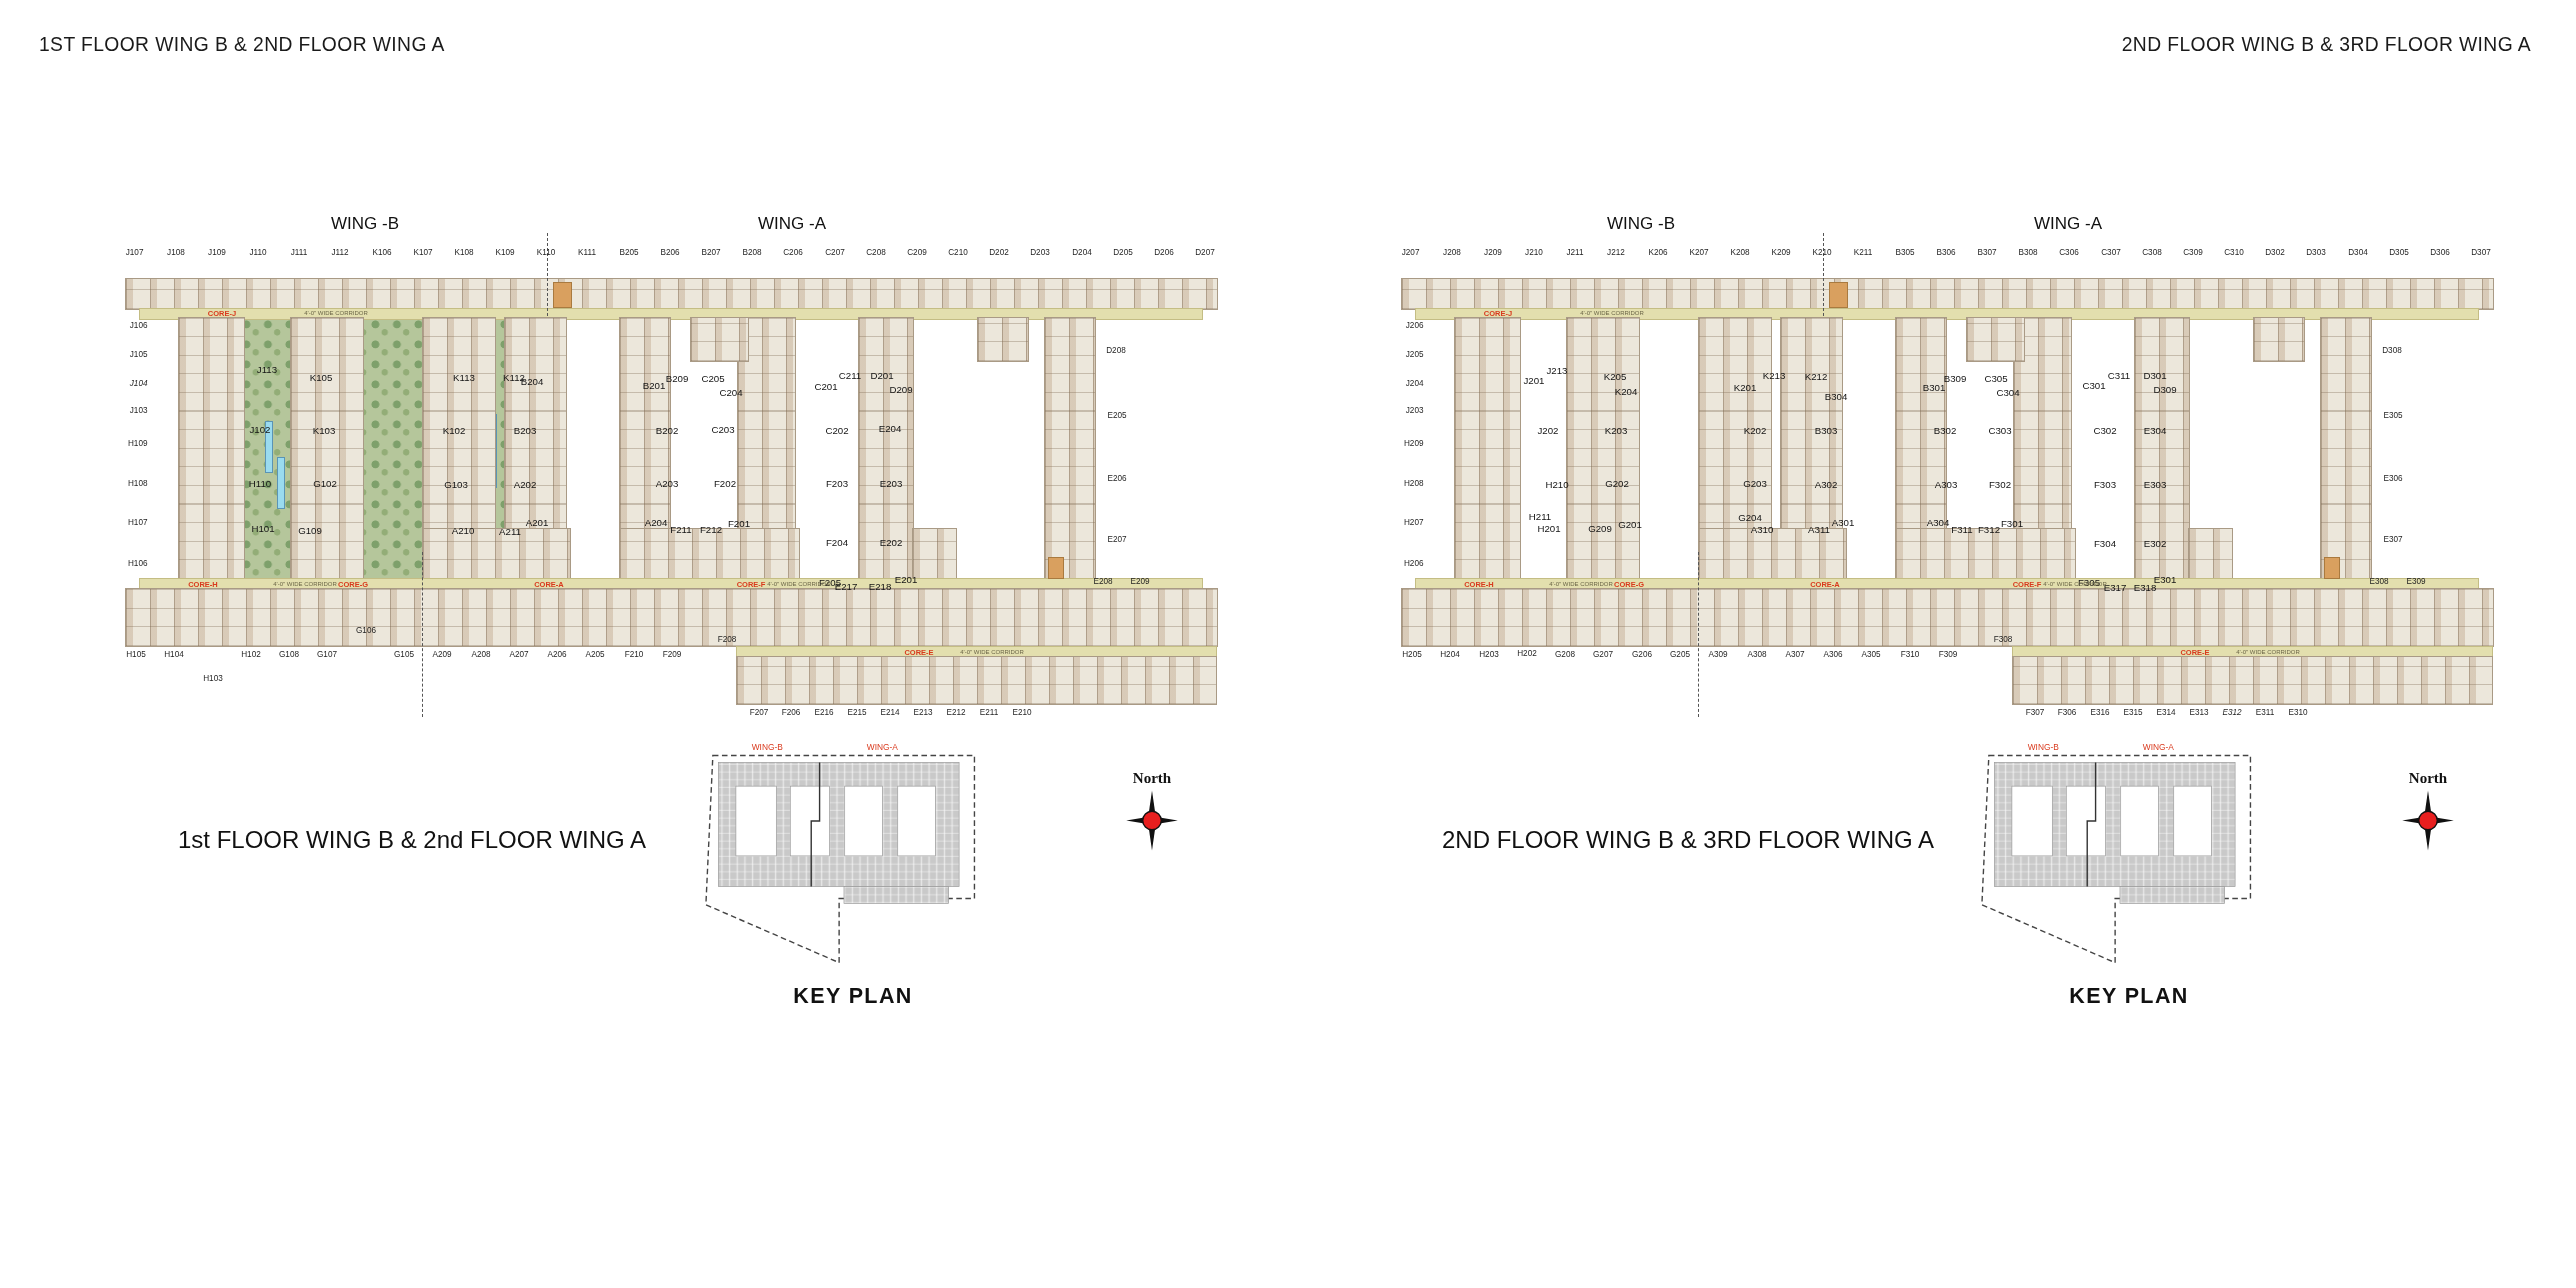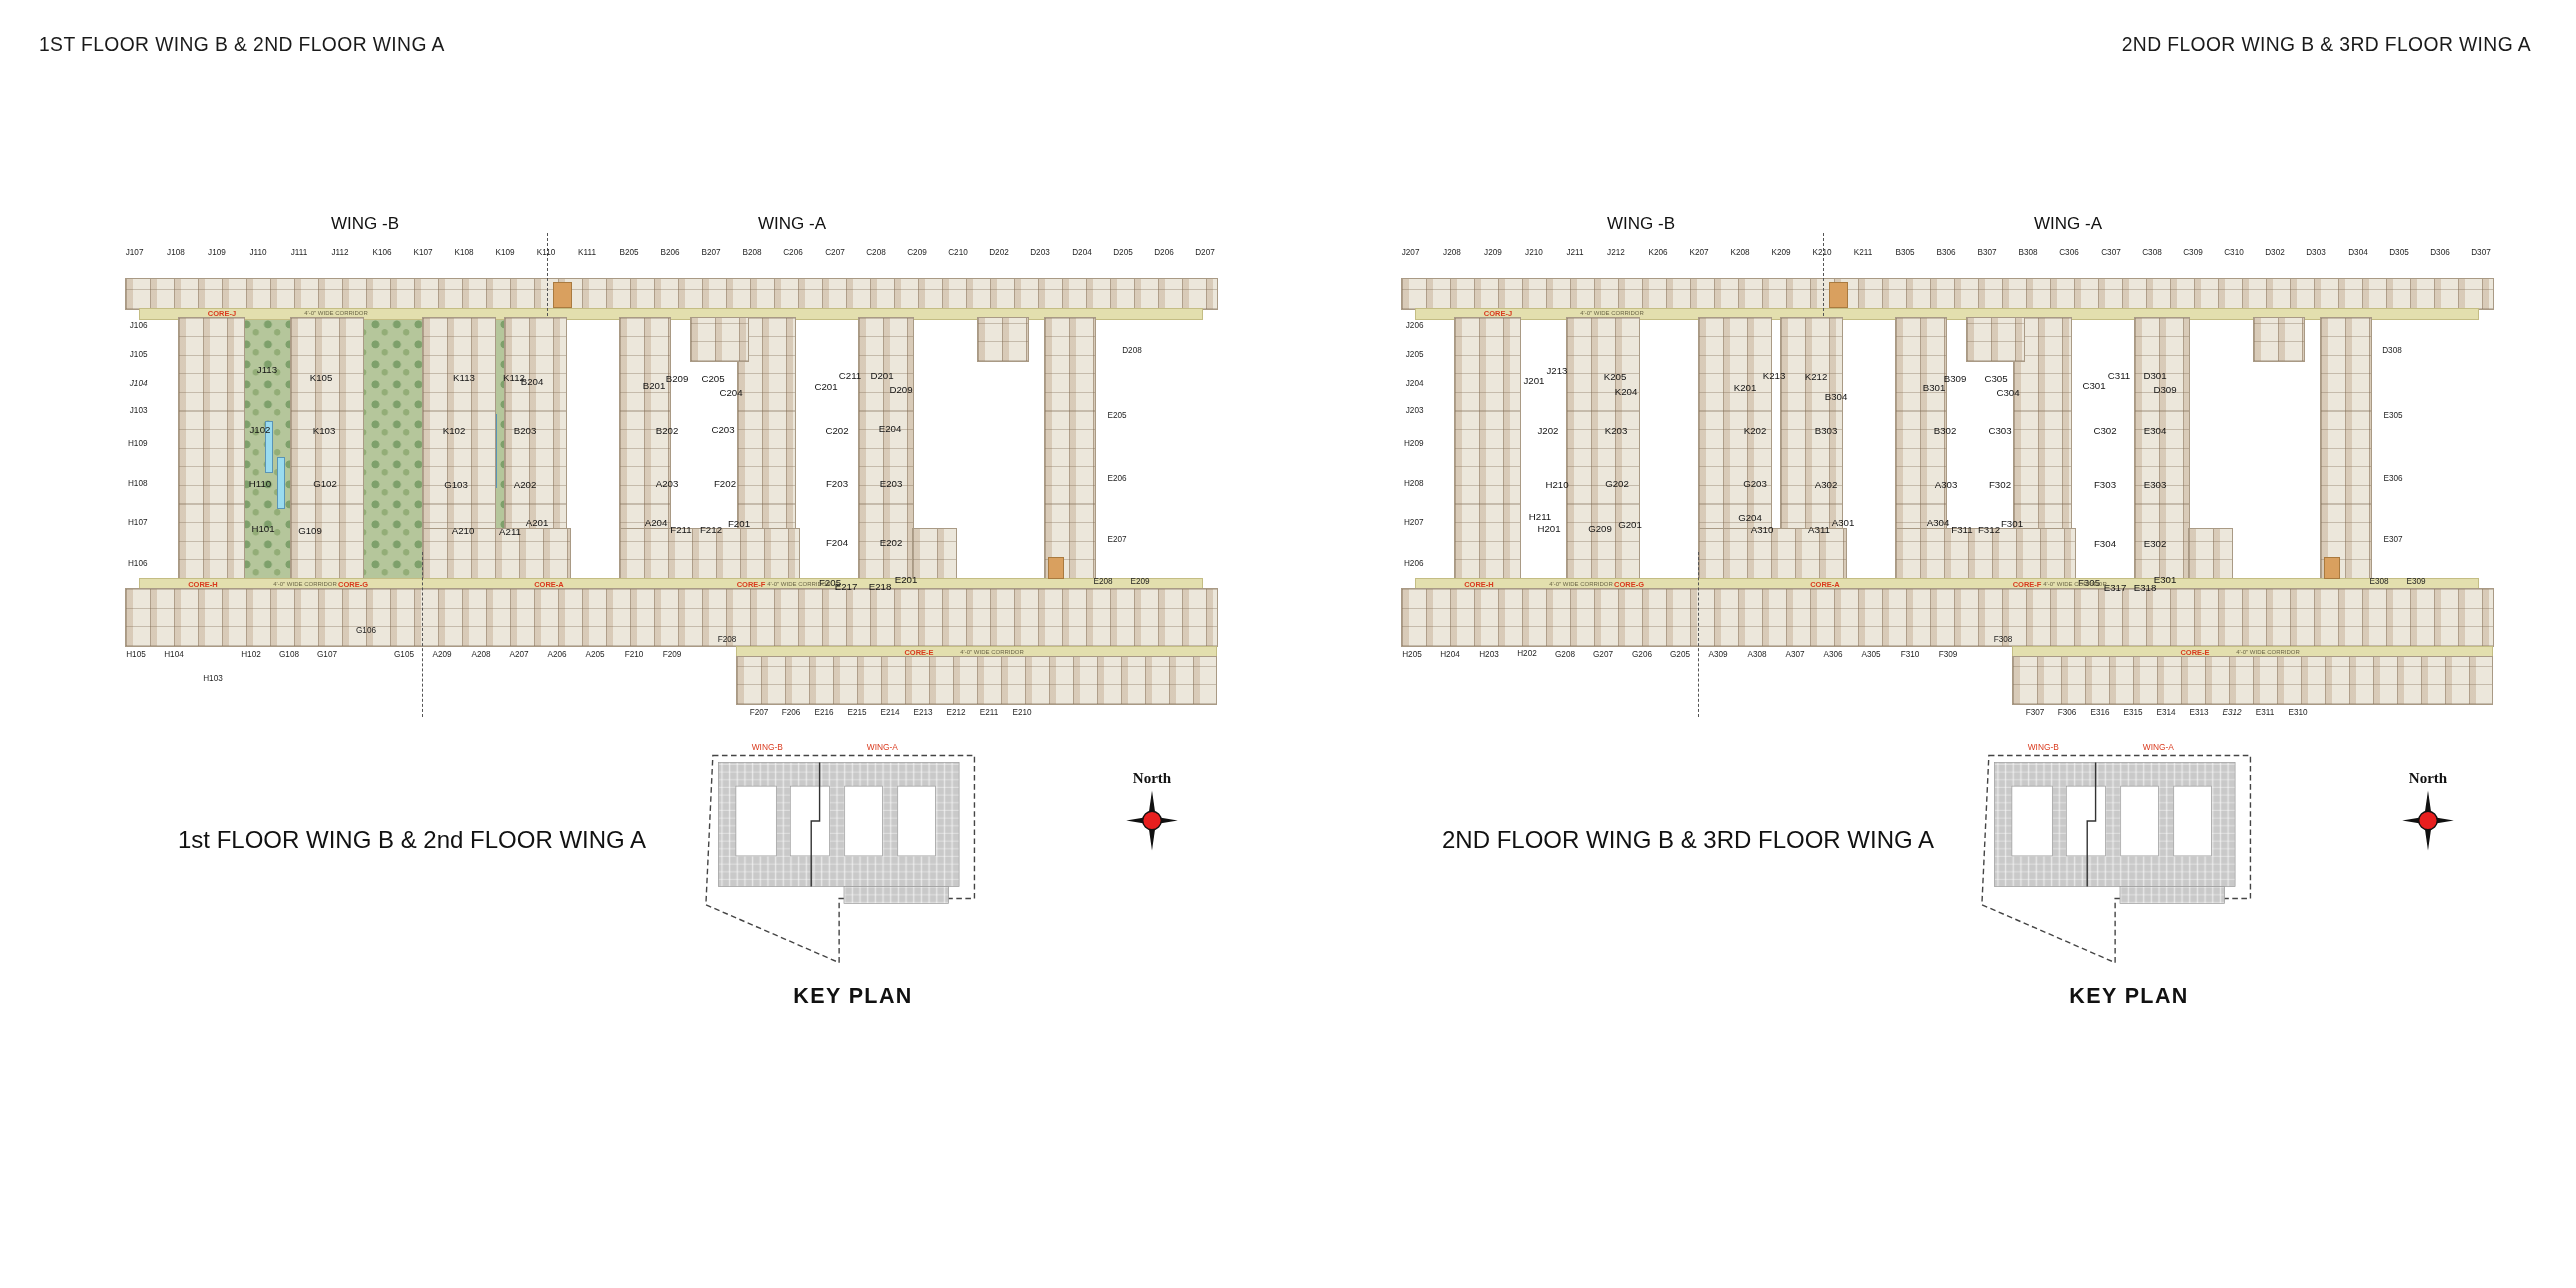--- a/index.html
+++ b/index.html
@@ -94,21 +94,21 @@
     <div class="lbl" style="left: 1038px; top: 8.6px;">D206</div>
     <div class="lbl" style="left: 1079px; top: 8.6px;">D207</div>
     <div class="lbl lbl-left" style="left: 21.5px; top: 82px;">J106</div>
     <div class="lbl lbl-left" style="left: 21.5px; top: 111px;">J105</div>
     <div class="lbl lbl-left" style="left: 21.5px; top: 140px; font-style: italic;">J104</div>
     <div class="lbl lbl-left" style="left: 21.5px; top: 167px;">J103</div>
     <div class="lbl lbl-left" style="left: 21.5px; top: 200px;">H109</div>
     <div class="lbl lbl-left" style="left: 21.5px; top: 240px;">H108</div>
     <div class="lbl lbl-left" style="left: 21.5px; top: 279px;">H107</div>
     <div class="lbl lbl-left" style="left: 21.5px; top: 320px;">H106</div>
-    <div class="lbl" style="left: 990px; top: 107px; margin-left: 16px;">D208</div>
+    <div class="lbl" style="left: 990px; top: 107px;">D208</div>
     <div class="lbl" style="left: 991px; top: 172px;">E205</div>
     <div class="lbl" style="left: 991px; top: 235px;">E206</div>
     <div class="lbl" style="left: 991px; top: 296px;">E207</div>
     <div class="lbl" style="left: 977px; top: 338px;">E208</div>
     <div class="lbl" style="left: 1014px; top: 338px;">E209</div>
     <div class="lbl" style="left: 10px; top: 411px;">H105</div>
     <div class="lbl" style="left: 48px; top: 411px;">H104</div>
     <div class="lbl" style="left: 87px; top: 411px; margin-top: 24px;">H103</div>
     <div class="lbl" style="left: 125px; top: 411px;">H102</div>
     <div class="lbl" style="left: 163px; top: 411px;">G108</div>

